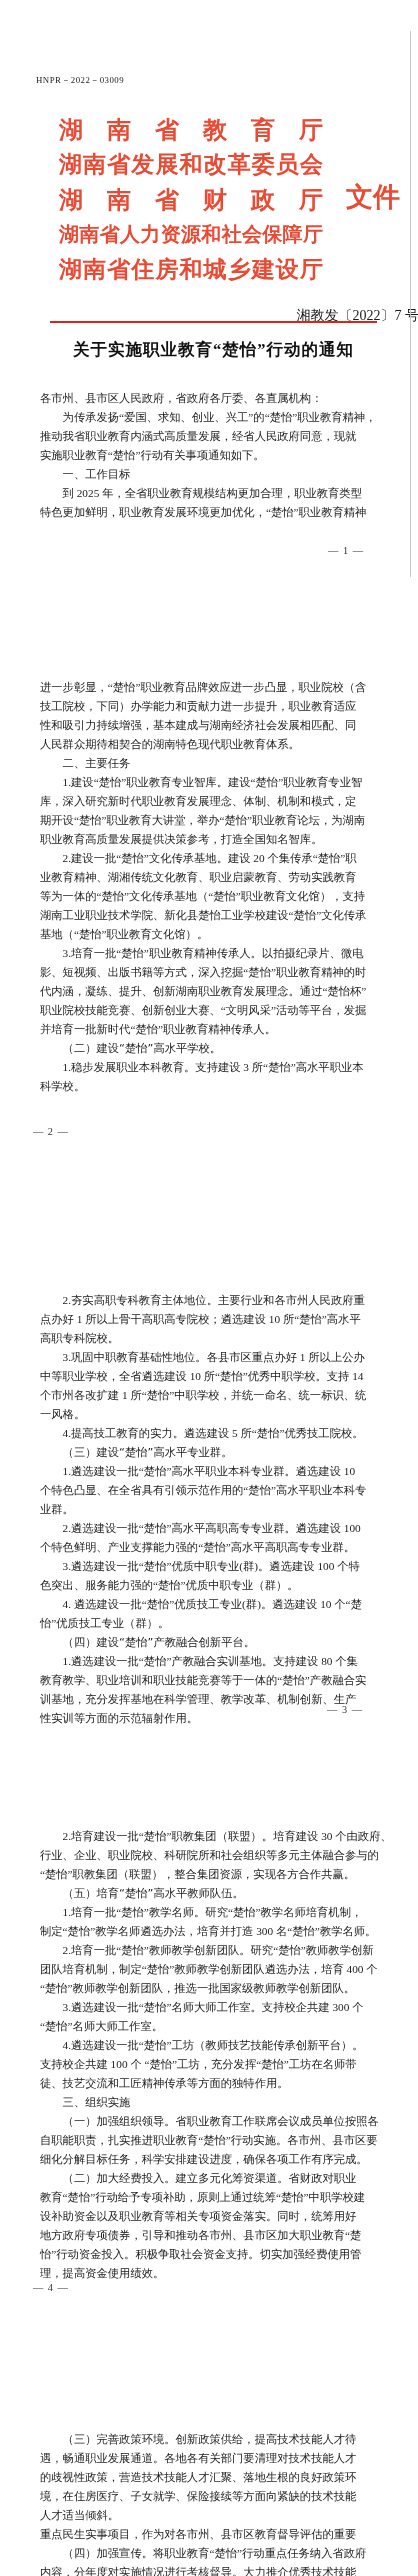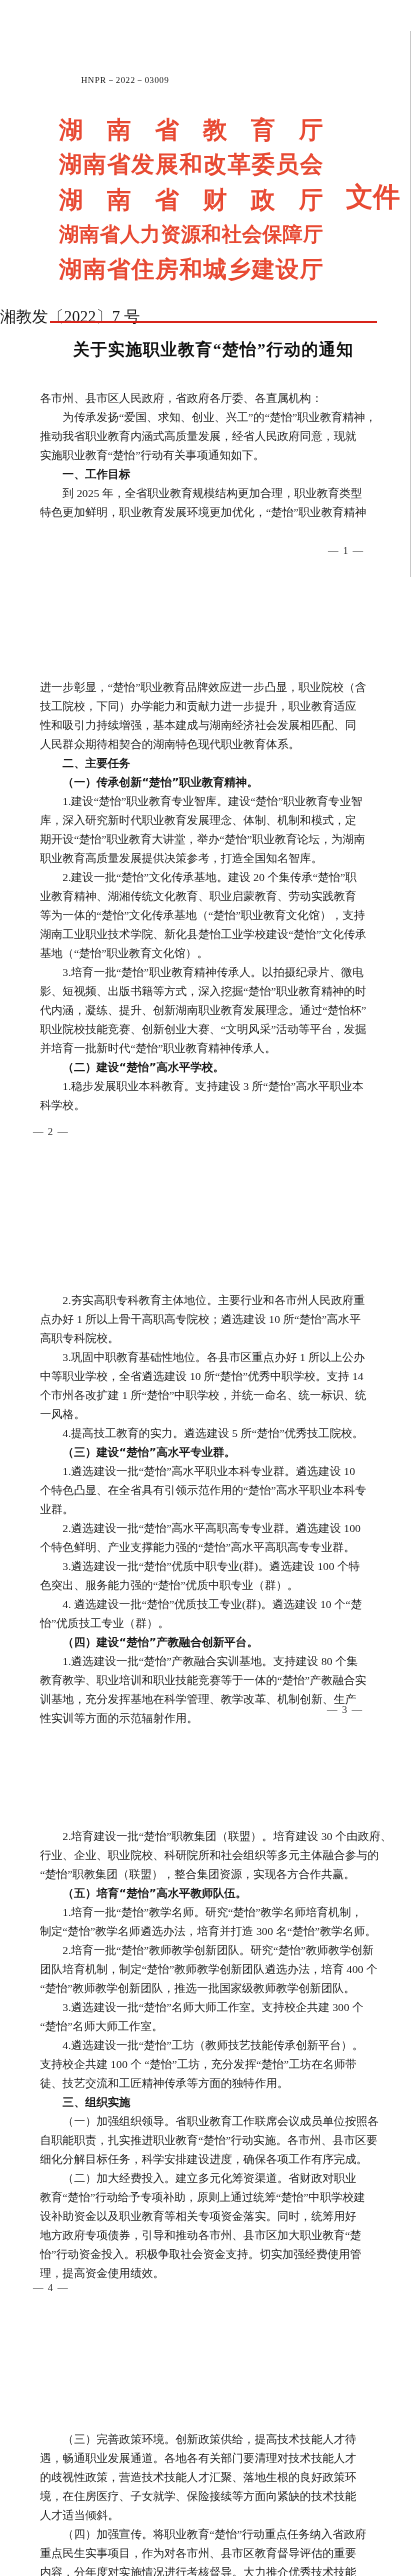--- a/index.html
+++ b/index.html
@@ -1,42 +1,42 @@
 <!DOCTYPE html>
 <html style="font-size:8.2px"><head>
 <meta charset="utf-8">
 <style>
   html,body{margin:0;padding:0;background:#ffffff;}
   body{width:419px;font-family:"Liberation Serif","DejaVu Serif",serif;color:#1a1a1a;}
   .doc{position:relative;width:419px;}
   .page{position:relative;width:419px;height:584px;background:#fff;overflow:hidden;}
 
   
-  .doc-no{position:absolute;left:36px;top:75px;font-size:8.8px;letter-spacing:0.5px;color:#222;margin-left:45px;}
+  .doc-no{position:absolute;left:36px;top:75px;font-size:8.8px;letter-spacing:0.5px;color:#222;}
   .agencies{position:absolute;left:59px;top:112px;width:264px;}
   .agency-line{display:flex;justify-content:space-between;height:35px;align-items:center;
     color:#e84a33;font-weight:bold;white-space:nowrap;}
   .agency-line.n6{font-size:24px;}
   .agency-line.n11{font-size:23px;}
   .agency-line.n13{font-size:20px;}
   .file-label{position:absolute;left:346px;top:179px;font-size:27px;font-weight:bold;color:#e84a33;white-space:nowrap;}
-  .issue-no{position:absolute;left:0;top:307px;width:100%;text-align:left;font-size:16px;color:#1a1a1a;}
+  .issue-no{position:absolute;left:0;top:307px;width:100%;text-align:right;font-size:14px;color:#1a1a1a;}
   .red-rule{position:absolute;left:50px;top:321px;width:327px;height:2.1px;background:#d8241a;}
   .doc-title{position:absolute;left:4px;top:339px;width:100%;text-align:center;font-size:16.5px;font-weight:bold;
     letter-spacing:1px;color:#111;font-family:"Liberation Serif","DejaVu Serif",serif;}
 
   
   .body-flow{position:absolute;left:40px;width:340px;}
   .p1 .body-flow{top:389px;}
   .p2 .body-flow{top:94px;}
   .p3 .body-flow{top:84px;margin-top:39px;}
   .p4 .body-flow{top:75px;}
   .p5 .body-flow{top:94px;}
   .line{height:19px;line-height:19px;font-size:11.3px;white-space:pre;color:#1c1c1c;}
-  .line.hd{font-weight:bold;font-family:"DejaVu Sans","Liberation Sans",sans-serif;font-size:11.3px;}
+  .line.hd{font-weight:normal;font-family:"DejaVu Sans","Liberation Sans",sans-serif;font-size:11.3px;}
 
   
   .pagenum{position:absolute;font-size:10.3px;letter-spacing:1px;color:#333;white-space:pre;}
   .p1 .pagenum{top:545px;right:55px;}
   .p2 .pagenum{top:542px;left:33px;}
   .p3 .pagenum{top:536px;right:56px;}
   .p4 .pagenum{top:530px;left:33px;}
 
   .scan-edge{position:absolute;right:8.2px;top:31px;width:1px;height:546px;background:#c8c8c8;}
 </style>
@@ -126,21 +126,20 @@
     <div class="scan-edge"></div>
   </section>
 
   <section class="page p2">
     <div class="body-flow">
         <div class="line">进一步彰显，“楚怡”职业教育品牌效应进一步凸显，职业院校（含</div>
         <div class="line">技工院校，下同）办学能力和贡献力进一步提升，职业教育适应</div>
         <div class="line">性和吸引力持续增强，基本建成与湖南经济社会发展相匹配、同</div>
         <div class="line">人民群众期待相契合的湖南特色现代职业教育体系。</div>
         <div class="line hd">　　二、主要任务</div>
-        <div class="line hd">　　（一）传承创新“楚怡”职业教育精神。</div>
         <div class="line">　　1.建设“楚怡”职业教育专业智库。建设“楚怡”职业教育专业智</div>
         <div class="line">库，深入研究新时代职业教育发展理念、体制、机制和模式，定</div>
         <div class="line">期开设“楚怡”职业教育大讲堂，举办“楚怡”职业教育论坛，为湖南</div>
         <div class="line">职业教育高质量发展提供决策参考，打造全国知名智库。</div>
         <div class="line">　　2.建设一批“楚怡”文化传承基地。建设 20 个集传承“楚怡”职</div>
         <div class="line">业教育精神、湖湘传统文化教育、职业启蒙教育、劳动实践教育</div>
         <div class="line">等为一体的“楚怡”文化传承基地（“楚怡”职业教育文化馆），支持</div>
         <div class="line">湖南工业职业技术学院、新化县楚怡工业学校建设“楚怡”文化传承</div>
         <div class="line">基地（“楚怡”职业教育文化馆）。</div>
         <div class="line">　　3.培育一批“楚怡”职业教育精神传承人。以拍摄纪录片、微电</div>
@@ -214,21 +213,21 @@
     <div class="pagenum">— 4 —</div>
   </section>
 
   <section class="page p5">
     <div class="body-flow">
         <div class="line">　　（三）完善政策环境。创新政策供给，提高技术技能人才待</div>
         <div class="line">遇，畅通职业发展通道。各地各有关部门要清理对技术技能人才</div>
         <div class="line">的歧视性政策，营造技术技能人才汇聚、落地生根的良好政策环</div>
         <div class="line">境，在住房医疗、子女就学、保险接续等方面向紧缺的技术技能</div>
         <div class="line">人才适当倾斜。</div>
+        <div class="line">重点民生实事项目，作为对各市州、县市区教育督导评估的重要</div>
         <div class="line">　　（四）加强宣传。将职业教育“楚怡”行动重点任务纳入省政府</div>
-        <div class="line">重点民生实事项目，作为对各市州、县市区教育督导评估的重要</div>
         <div class="line">内容，分年度对实施情况进行考核督导。大力推介优秀技术技能</div>
       </div>
 
   </section>
 
 </div>
 
 
 </body></html>

